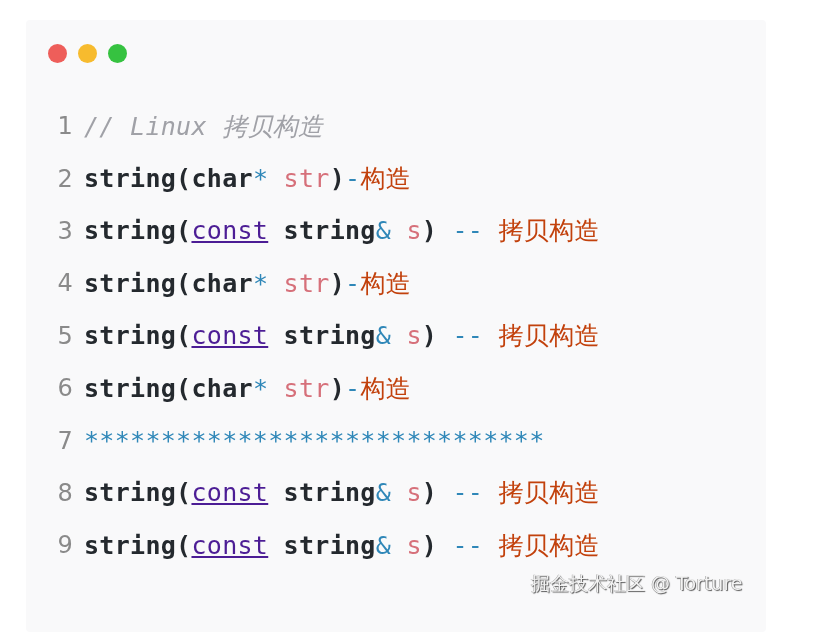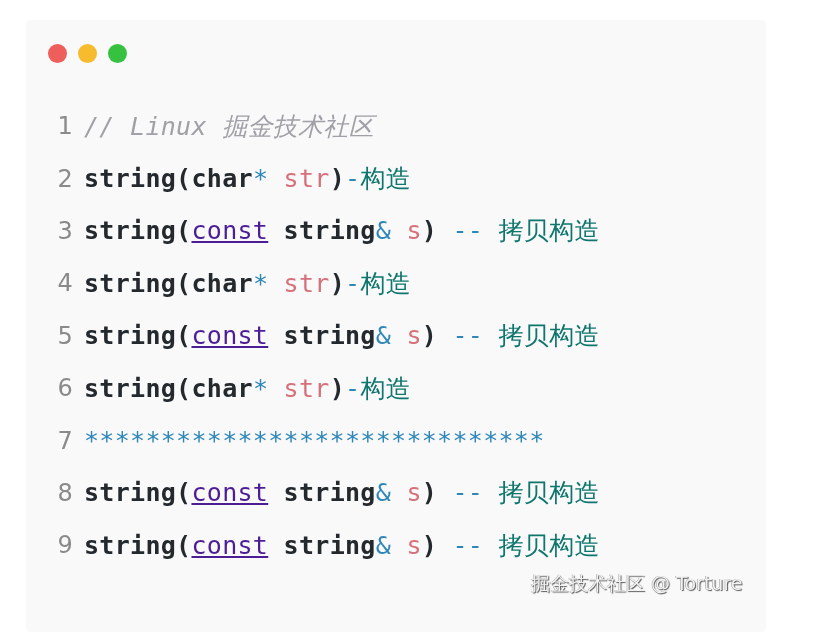--- a/index.html
+++ b/index.html
@@ -7,35 +7,35 @@
   .card { position:absolute; left:26px; top:20px; width:740px; height:612px; background:#f9f9fa; border-radius:4px; }
   .dots { position:absolute; left:22px; top:24px; display:flex; gap:11px; }
   .dot { width:19px; height:19px; border-radius:50%; }
   .code { position:absolute; left:0; top:80px; width:740px; }
   .line { height:52.4px; display:flex; align-items:center; font-size:25px; white-space:pre; letter-spacing:0.3px; }
   .ln { width:58px; text-align:right; color:#8a8a8a; padding-right:11px; box-sizing:border-box; font-family:"DejaVu Sans", sans-serif; font-size:24px; }
   .tok-default { color:#24292e;font-weight:bold; }
   .tok-keyword { color:#4c1d95;text-decoration:underline; }
   .tok-op { color:#2f87b8; }
   .tok-var { color:#d6707a;text-align:right; }
-  .tok-cn { color:#0f766e; font-family:Liberation Mono, monospace; }
+  .tok-cn { color:#c2410c; font-family:Liberation Mono, monospace; }
   .tok-comment { color:#a0a1a7; font-style:italic; }
   .watermark { position:absolute; left:531px; top:571px; font-family:"DejaVu Sans", sans-serif; font-size:19px; color:#f2f2f2; text-shadow:1px 1px 1px #555, -0.5px -0.5px 0 #999; letter-spacing:0px; }
 </style>
 </head>
 <body>
 
 <div class="card">
   <div class="dots">
     <div class="dot" style="background: rgb(238, 94, 90);"></div>
     <div class="dot" style="background: rgb(247, 187, 46);"></div>
     <div class="dot" style="background: rgb(54, 194, 64);"></div>
   </div>
   <div class="code" id="code">
-      <div class="line"><span class="ln">1</span><span><span class="tok-comment">// Linux 掘金技术社区</span></span></div>
+      <div class="line"><span class="ln">1</span><span><span class="tok-comment">// Linux 拷贝构造</span></span></div>
       <div class="line"><span class="ln">2</span><span><span class="tok-default">string(char</span><span class="tok-op">*</span><span class="tok-default"> </span><span class="tok-var">str</span><span class="tok-default">)</span><span class="tok-op">-</span><span class="tok-cn">构造</span></span></div>
       <div class="line"><span class="ln">3</span><span><span class="tok-default">string(</span><span class="tok-keyword">const</span><span class="tok-default"> string</span><span class="tok-op">&amp;</span><span class="tok-default"> </span><span class="tok-var">s</span><span class="tok-default">) </span><span class="tok-op">--</span><span class="tok-default"> </span><span class="tok-cn">拷贝构造</span></span></div>
       <div class="line"><span class="ln">4</span><span><span class="tok-default">string(char</span><span class="tok-op">*</span><span class="tok-default"> </span><span class="tok-var">str</span><span class="tok-default">)</span><span class="tok-op">-</span><span class="tok-cn">构造</span></span></div>
       <div class="line"><span class="ln">5</span><span><span class="tok-default">string(</span><span class="tok-keyword">const</span><span class="tok-default"> string</span><span class="tok-op">&amp;</span><span class="tok-default"> </span><span class="tok-var">s</span><span class="tok-default">) </span><span class="tok-op">--</span><span class="tok-default"> </span><span class="tok-cn">拷贝构造</span></span></div>
       <div class="line"><span class="ln">6</span><span><span class="tok-default">string(char</span><span class="tok-op">*</span><span class="tok-default"> </span><span class="tok-var">str</span><span class="tok-default">)</span><span class="tok-op">-</span><span class="tok-cn">构造</span></span></div>
       <div class="line"><span class="ln">7</span><span><span class="tok-op">******************************</span></span></div>
       <div class="line"><span class="ln">8</span><span><span class="tok-default">string(</span><span class="tok-keyword">const</span><span class="tok-default"> string</span><span class="tok-op">&amp;</span><span class="tok-default"> </span><span class="tok-var">s</span><span class="tok-default">) </span><span class="tok-op">--</span><span class="tok-default"> </span><span class="tok-cn">拷贝构造</span></span></div>
       <div class="line"><span class="ln">9</span><span><span class="tok-default">string(</span><span class="tok-keyword">const</span><span class="tok-default"> string</span><span class="tok-op">&amp;</span><span class="tok-default"> </span><span class="tok-var">s</span><span class="tok-default">) </span><span class="tok-op">--</span><span class="tok-default"> </span><span class="tok-cn">拷贝构造</span></span></div>
     </div>
 </div>

